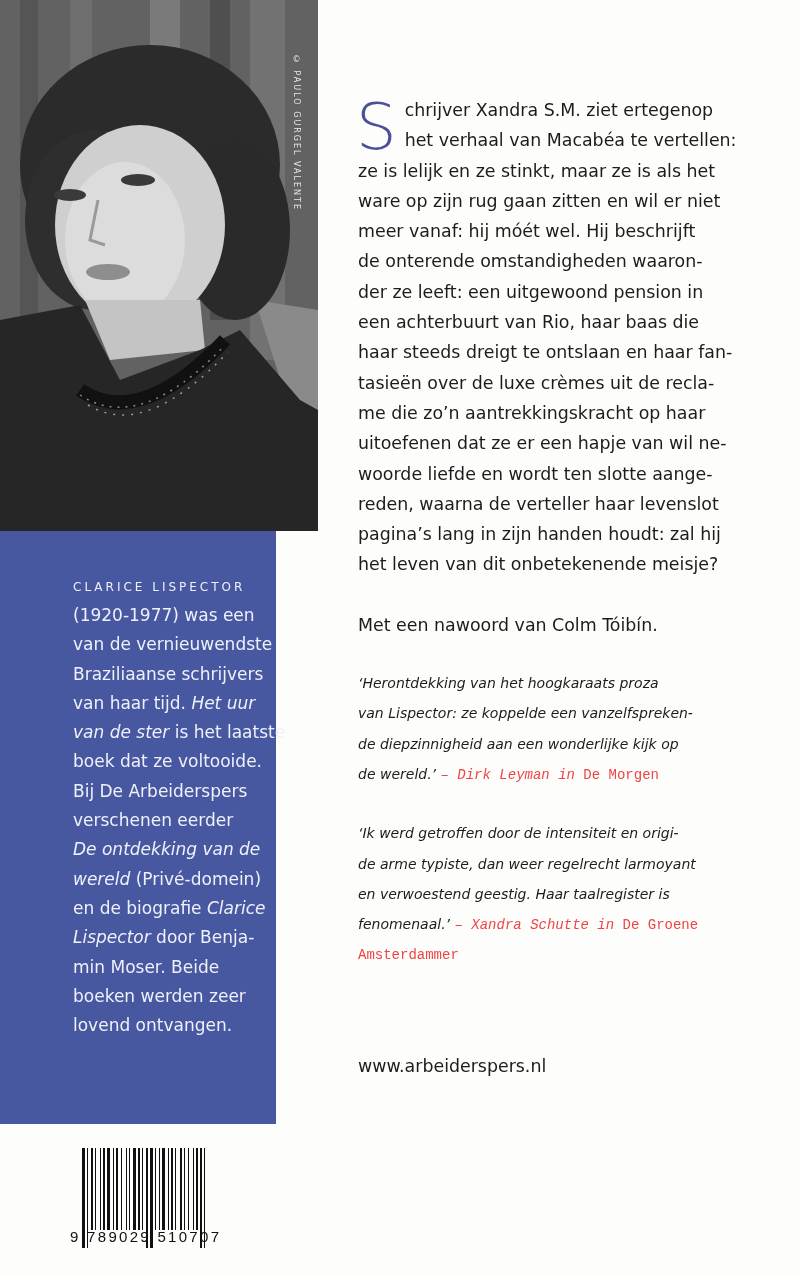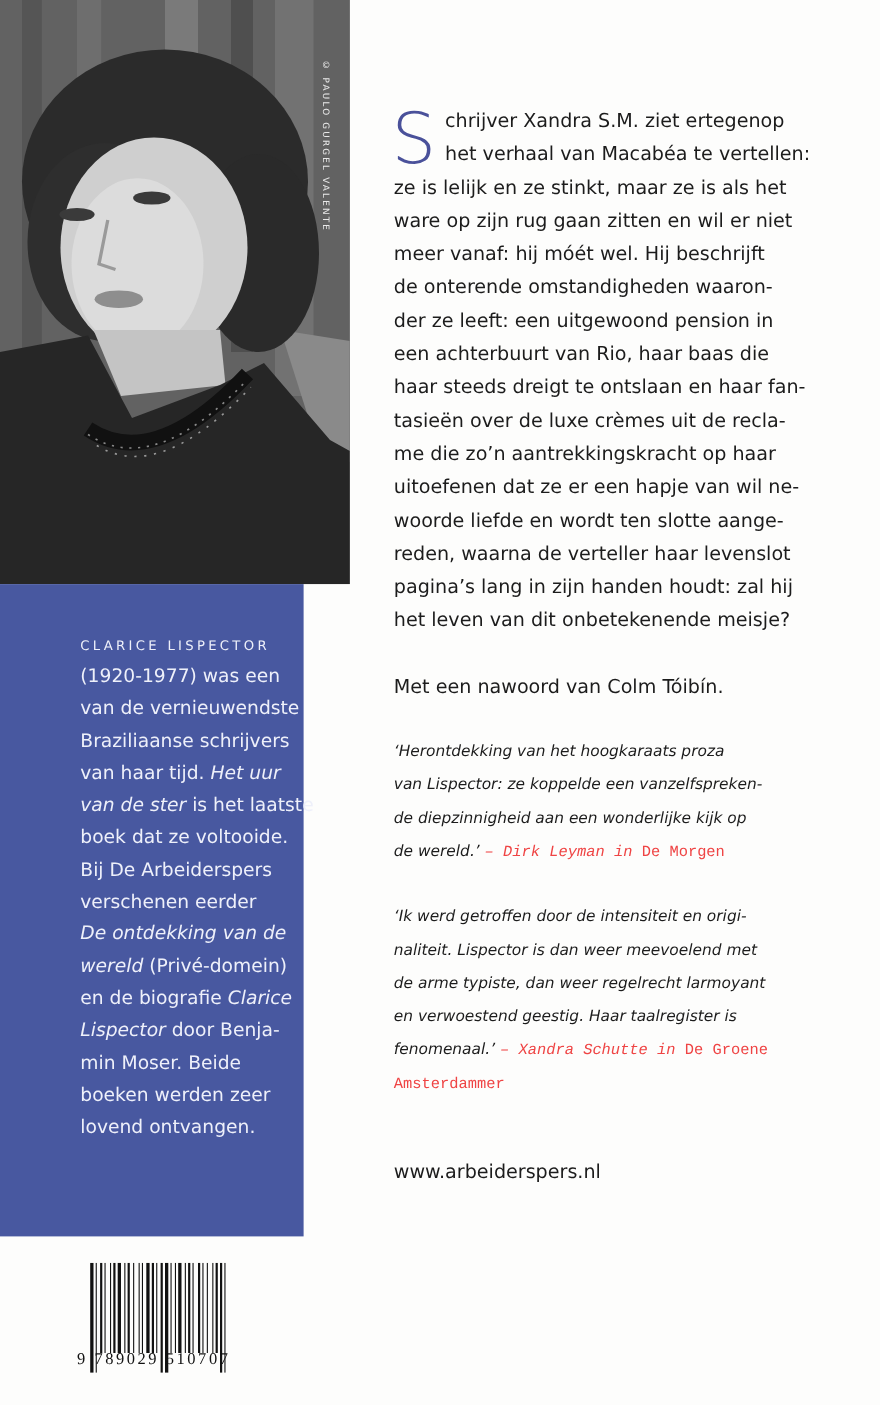--- a/index.html
+++ b/index.html
@@ -33,21 +33,21 @@
       font-size: 17px; line-height: 29.3px;
     }
     .bio-name {
       font-size: 12px; letter-spacing: 3px; line-height: 24px;
       display: block; margin-bottom: 2px;
     }
     .bio em { }
     .barcode-wrap { position: absolute; left: 70px; top: 1148px; width: 180px; height: 110px; }
     .barcode-digits {
       position: absolute; top: 80px; left: 0; width: 175px;
-      font-family: Liberation Serif, serif; font-size: 15px; letter-spacing: 2.3px; color: #111;
+      font-family: Liberation Sans, sans-serif; font-size: 15px; letter-spacing: 2.3px; color: #111;
       background: transparent;
     }
     .right-col { position: absolute; left: 358px; top: 95px; width: 415px; }
     .blurb {
       font-family: "DejaVu Sans", sans-serif;
       font-size: 17.4px; line-height: 30.3px; color: #1c1c1c;
       margin: 0;
     }
     .blurb .line { display: block; white-space: nowrap; }
     .dropcap {
@@ -192,21 +192,20 @@
 
   <div class="quote">
     <span class="line">‘Herontdekking van het hoogkaraats proza</span>
     <span class="line">van Lispector: ze koppelde een vanzelfspreken-</span>
     <span class="line">de diepzinnigheid aan een wonderlijke kijk op</span>
     <span class="line"><span>de wereld.’ </span><span class="attrib"><i>– Dirk Leyman in </i><span>De Morgen</span></span></span>
   </div>
 
   <div class="quote">
     <span class="line">‘Ik werd getroffen door de intensiteit en origi-</span>
-    <span class="line">naliteit. Lispector is dan weer meevoelend met</span>
     <span class="line">de arme typiste, dan weer regelrecht larmoyant</span>
     <span class="line">en verwoestend geestig. Haar taalregister is</span>
     <span class="line"><span>fenomenaal.’ </span><span class="attrib"><i>– Xandra Schutte in </i><span>De Groene</span></span></span>
     <span class="line attrib">Amsterdammer</span>
   </div>
 </div>
 
 <div class="website">www.arbeiderspers.nl</div>
 
 </body></html>

